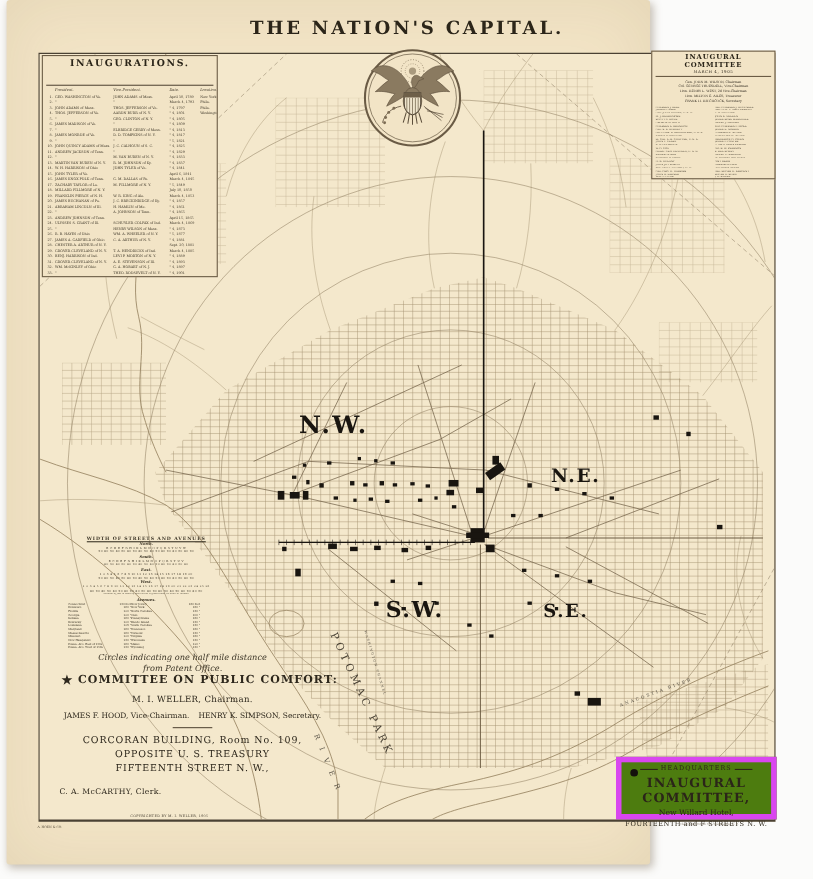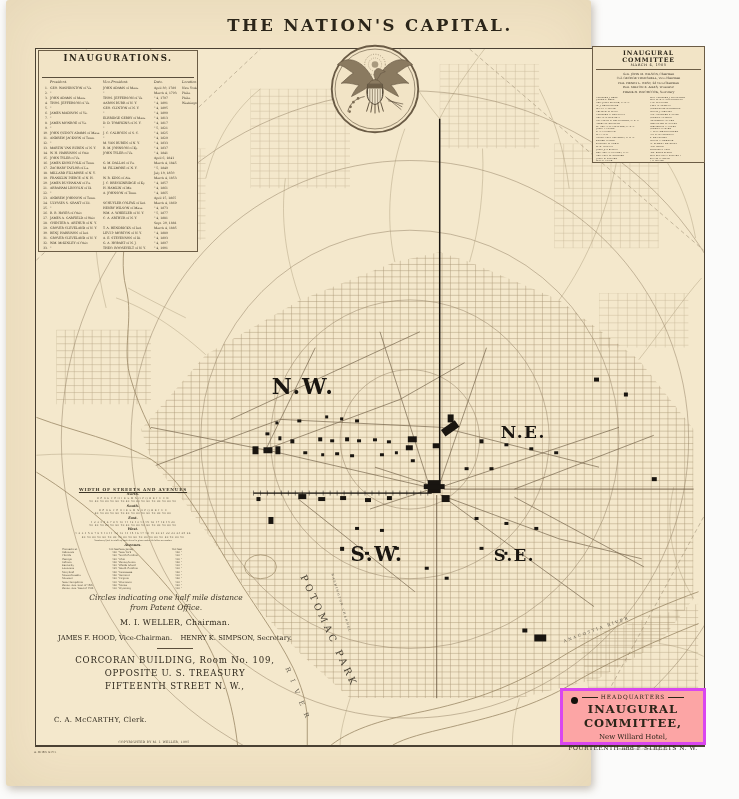--- a/index.html
+++ b/index.html
@@ -48,21 +48,21 @@
   .comfort-title{font-size:10px;font-weight:bold;letter-spacing:1px;white-space:nowrap;}
   .comfort-title .star{font-size:11px;vertical-align:-1px;padding-right:4px;}
   .chairman{font-size:7.8px;margin-top:6px;letter-spacing:.3px;}
   .vicerow{display:flex;justify-content:space-between;font-size:6.8px;margin-top:7px;padding:0 2px;align-items:flex-end;}
   .hr-sm{width:36px;border-top:.7px solid #5a4e3c;margin:6px auto 5px auto;}
   .bldg{font-size:8.6px;letter-spacing:.8px;line-height:13px;}
   .clerk{position:absolute;left:-2px;top:104px;font-size:7px;letter-spacing:.3px;text-align:center;}
   .copyright{left:108px;top:740px;width:80px;text-align:center;font-size:3px;letter-spacing:.3px;color:#4a4234;}
   .lith{left:28px;top:750px;font-size:2.8px;color:#5a503e;}
   
-  .hq{left:554px;top:688px;width:146px;height:57px;background:#fca5a5;border:3px solid #d946ef;
+  .hq{left:554px;top:688px;width:146px;height:57px;background:#4d7c0f;border:5px solid #d946ef;
       box-sizing:border-box;text-align:center;padding-top:3px;color:#2b2519;}
   .hq-top{display:flex;align-items:center;justify-content:center;gap:3px;font-size:5.8px;letter-spacing:1px;}
   .hq-dot{width:7px;height:7px;border-radius:50%;background:#14110c;position:absolute;left:8px;top:6px;}
   .dash{display:inline-block;width:16px;border-top:.8px solid #2b2519;vertical-align:middle;}
   .hq-title{font-size:11.5px;font-weight:bold;letter-spacing:1px;margin-top:2px;}
   .hq-hotel{font-size:7px;margin-top:3px;}
   .hq-addr{font-size:6px;letter-spacing:.5px;margin-top:3px;}
   .press{left:578px;top:748px;width:122px;text-align:center;font-size:2.6px;color:#6b5f4c;opacity:.8;}
   .seal{left:322px;top:42px;width:94px;height:94px;}
 </style>
@@ -1035,20 +1035,23 @@
           <span>Penna. Ave. West of 15th</span>
           <span class="w">130 "</span>
           <span>Wyoming</span>
           <span class="w">130 "</span>
         </div>
         </div>
     </div>
     <div class="abs caption">Circles indicating one half mile distance from Patent Office.</div>
 
     <div class="abs comfort">
+      <div class="comfort-title">
+        <span class="star">★</span><span>COMMITTEE ON PUBLIC COMFORT:</span>
+      </div>
       <div class="chairman">M. I. WELLER, Chairman.</div>
       <div class="vicerow">
         <span>JAMES F. HOOD, Vice-Chairman.</span>
         <span>HENRY K. SIMPSON, Secretary.</span>
       </div>
       <div class="hr-sm"></div>
       <div class="bldg">CORCORAN BUILDING, Room No. 109,</div>
       <div class="bldg">OPPOSITE U. S. TREASURY</div>
       <div class="bldg">FIFTEENTH STREET N. W.,</div>
       <div class="clerk">C. A. McCARTHY, Clerk.</div>

